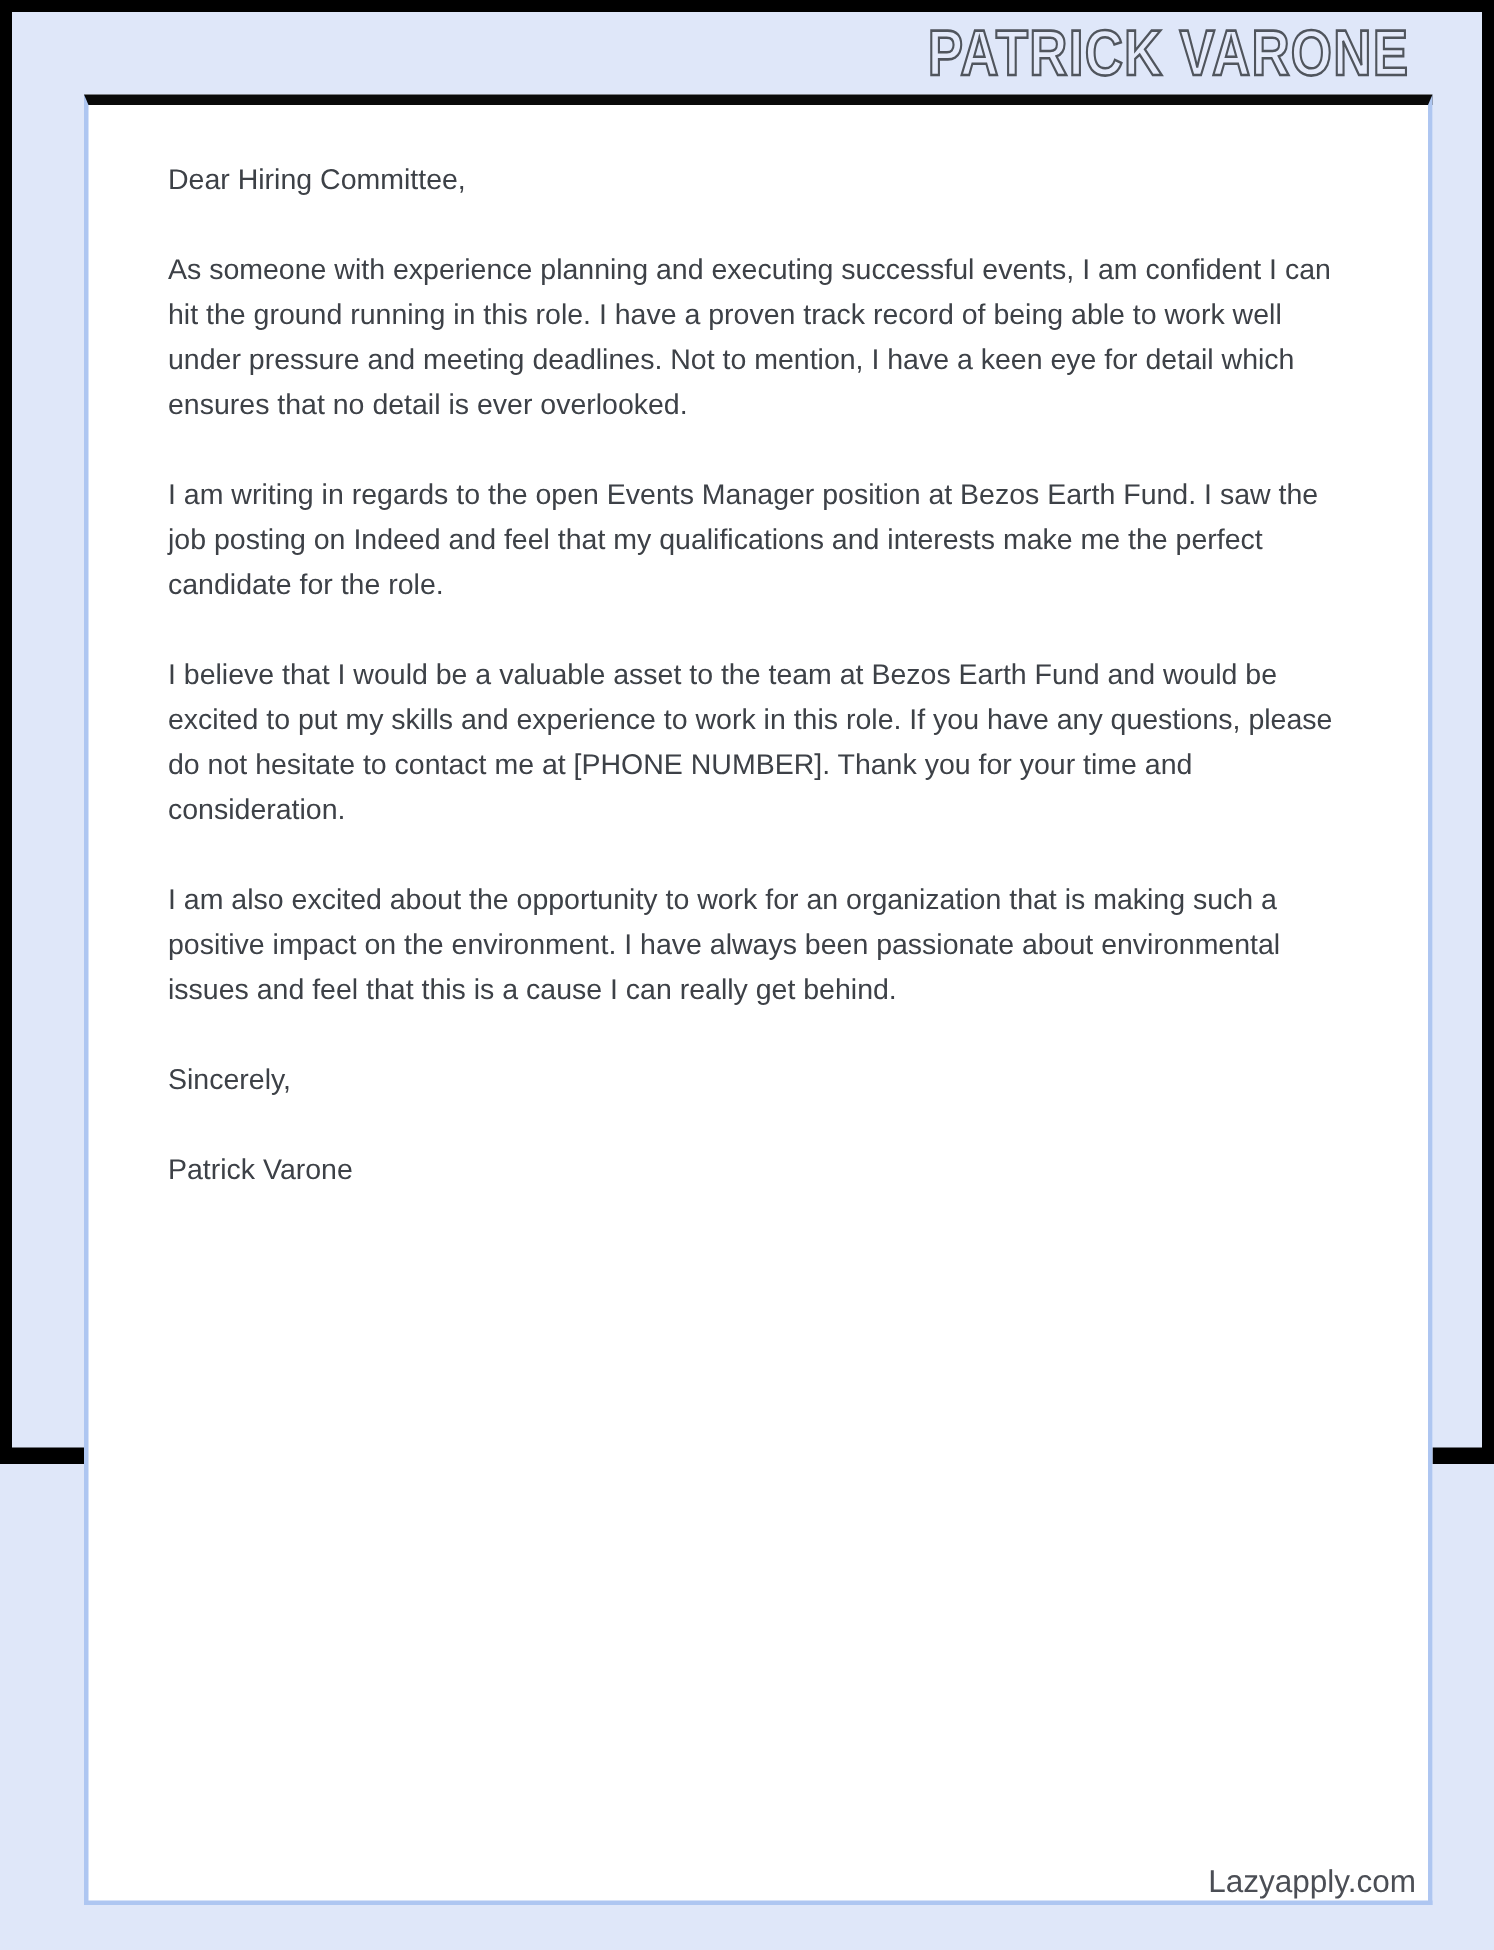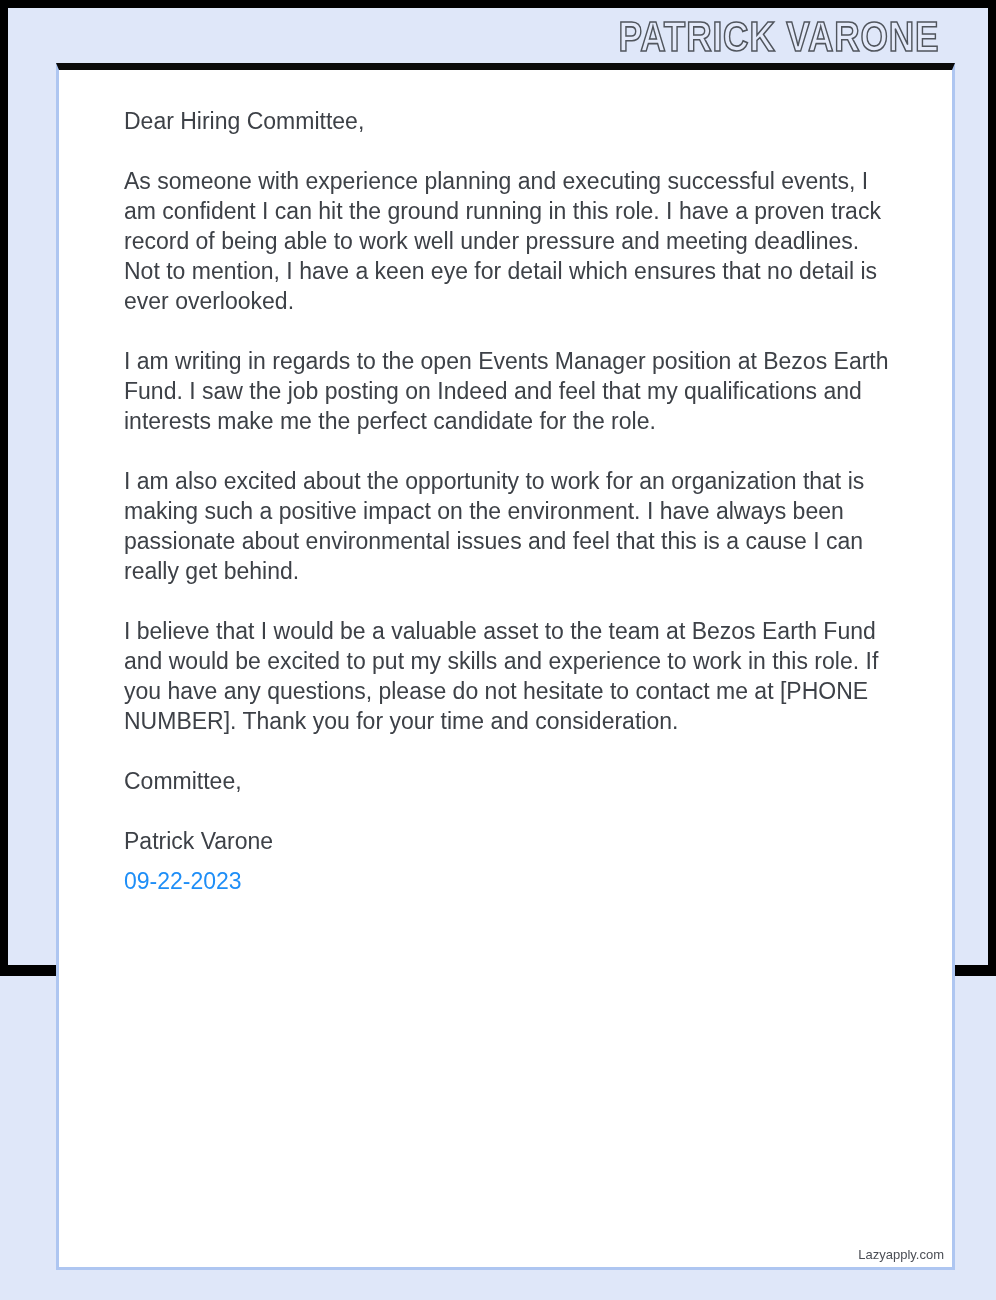--- a/index.html
+++ b/index.html
@@ -47,63 +47,62 @@
     top: 55px;
     width: 899px;
     height: 1207px;
     box-sizing: border-box;
     background: #ffffff;
     border: 3px solid #aec6f1;
     border-top: 7px solid #0a0a0a;
     padding: 36px 56px 0 49px;
   }
   .page p {
-    margin: 0 0 30px 16px;
-    font-size: 23px;
+    margin: 0 0 30px 4px;
+    font-size: 19px;
     line-height: 30px;
     color: #3d4147;
   }
   .signature-name {
     margin-bottom: 10px !important;
   }
   .date-line {
     color: #1e8ef7 !important;
     cursor: pointer;
   }
   .watermark {
     position: absolute;
     right: 8px;
     bottom: 1px;
-    font-size: 13px;
+    font-size: 21px;
     line-height: 22px;
     color: #4b4e55;
   }
 </style>
 </head>
 <body>
 
 <div class="outer-frame">
 
   <div class="header-name">PATRICK VARONE</div>
 
   <div class="page">
 
     <p>Dear Hiring Committee,</p>
 
     <p>As someone with experience planning and executing successful events, I am confident I can hit the ground running in this role. I have a proven track record of being able to work well under pressure and meeting deadlines. Not to mention, I have a keen eye for detail which ensures that no detail is ever overlooked.</p>
 
     <p>I am writing in regards to the open Events Manager position at Bezos Earth Fund. I saw the job posting on Indeed and feel that my qualifications and interests make me the perfect candidate for the role.</p>
 
+    <p>I believe that I would be a valuable asset to the team at Bezos Earth Fund and would be excited to put my skills and experience to work in this role. If you have any questions, please do not hesitate to contact me at [PHONE NUMBER]. Thank you for your time and consideration.</p>
+
     <p>I am also excited about the opportunity to work for an organization that is making such a positive impact on the environment. I have always been passionate about environmental issues and feel that this is a cause I can really get behind.</p>
 
-    <p>I believe that I would be a valuable asset to the team at Bezos Earth Fund and would be excited to put my skills and experience to work in this role. If you have any questions, please do not hesitate to contact me at [PHONE NUMBER]. Thank you for your time and consideration.</p>
-
-    <p>Committee,</p>
+    <p>Sincerely,</p>
 
     <p class="signature-name">Patrick Varone</p>
 
-    <p class="date-line">09-22-2023</p>
 
     <div class="watermark">Lazyapply.com</div>
 
   </div>
 
 </div>
 
 </body></html>

